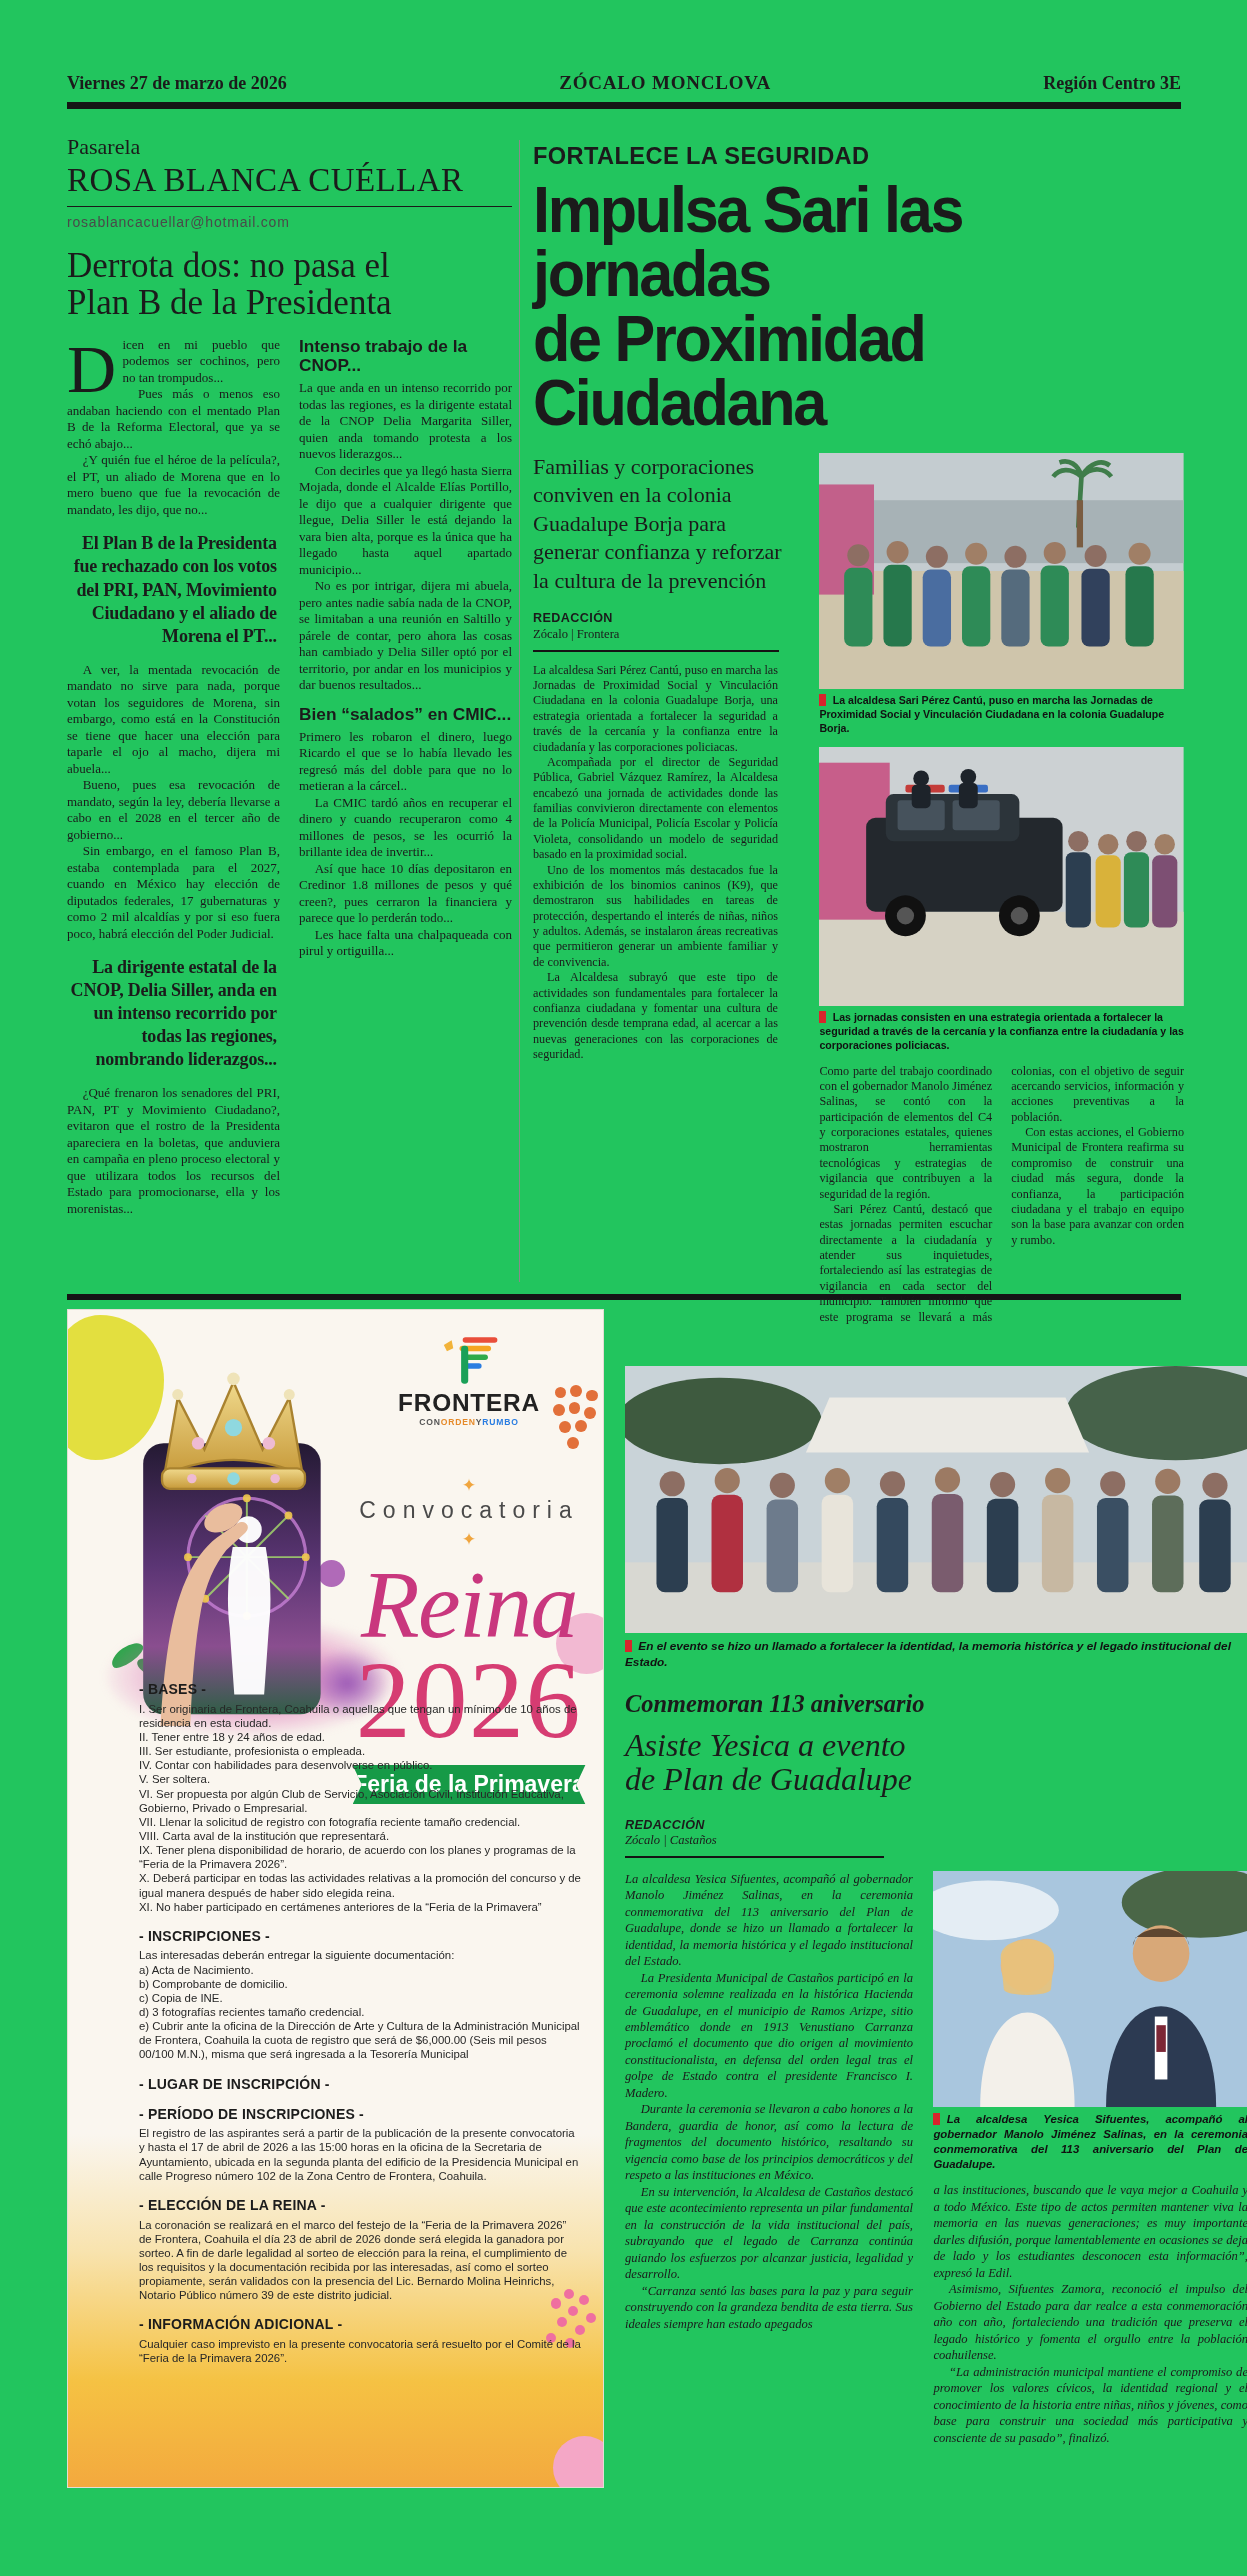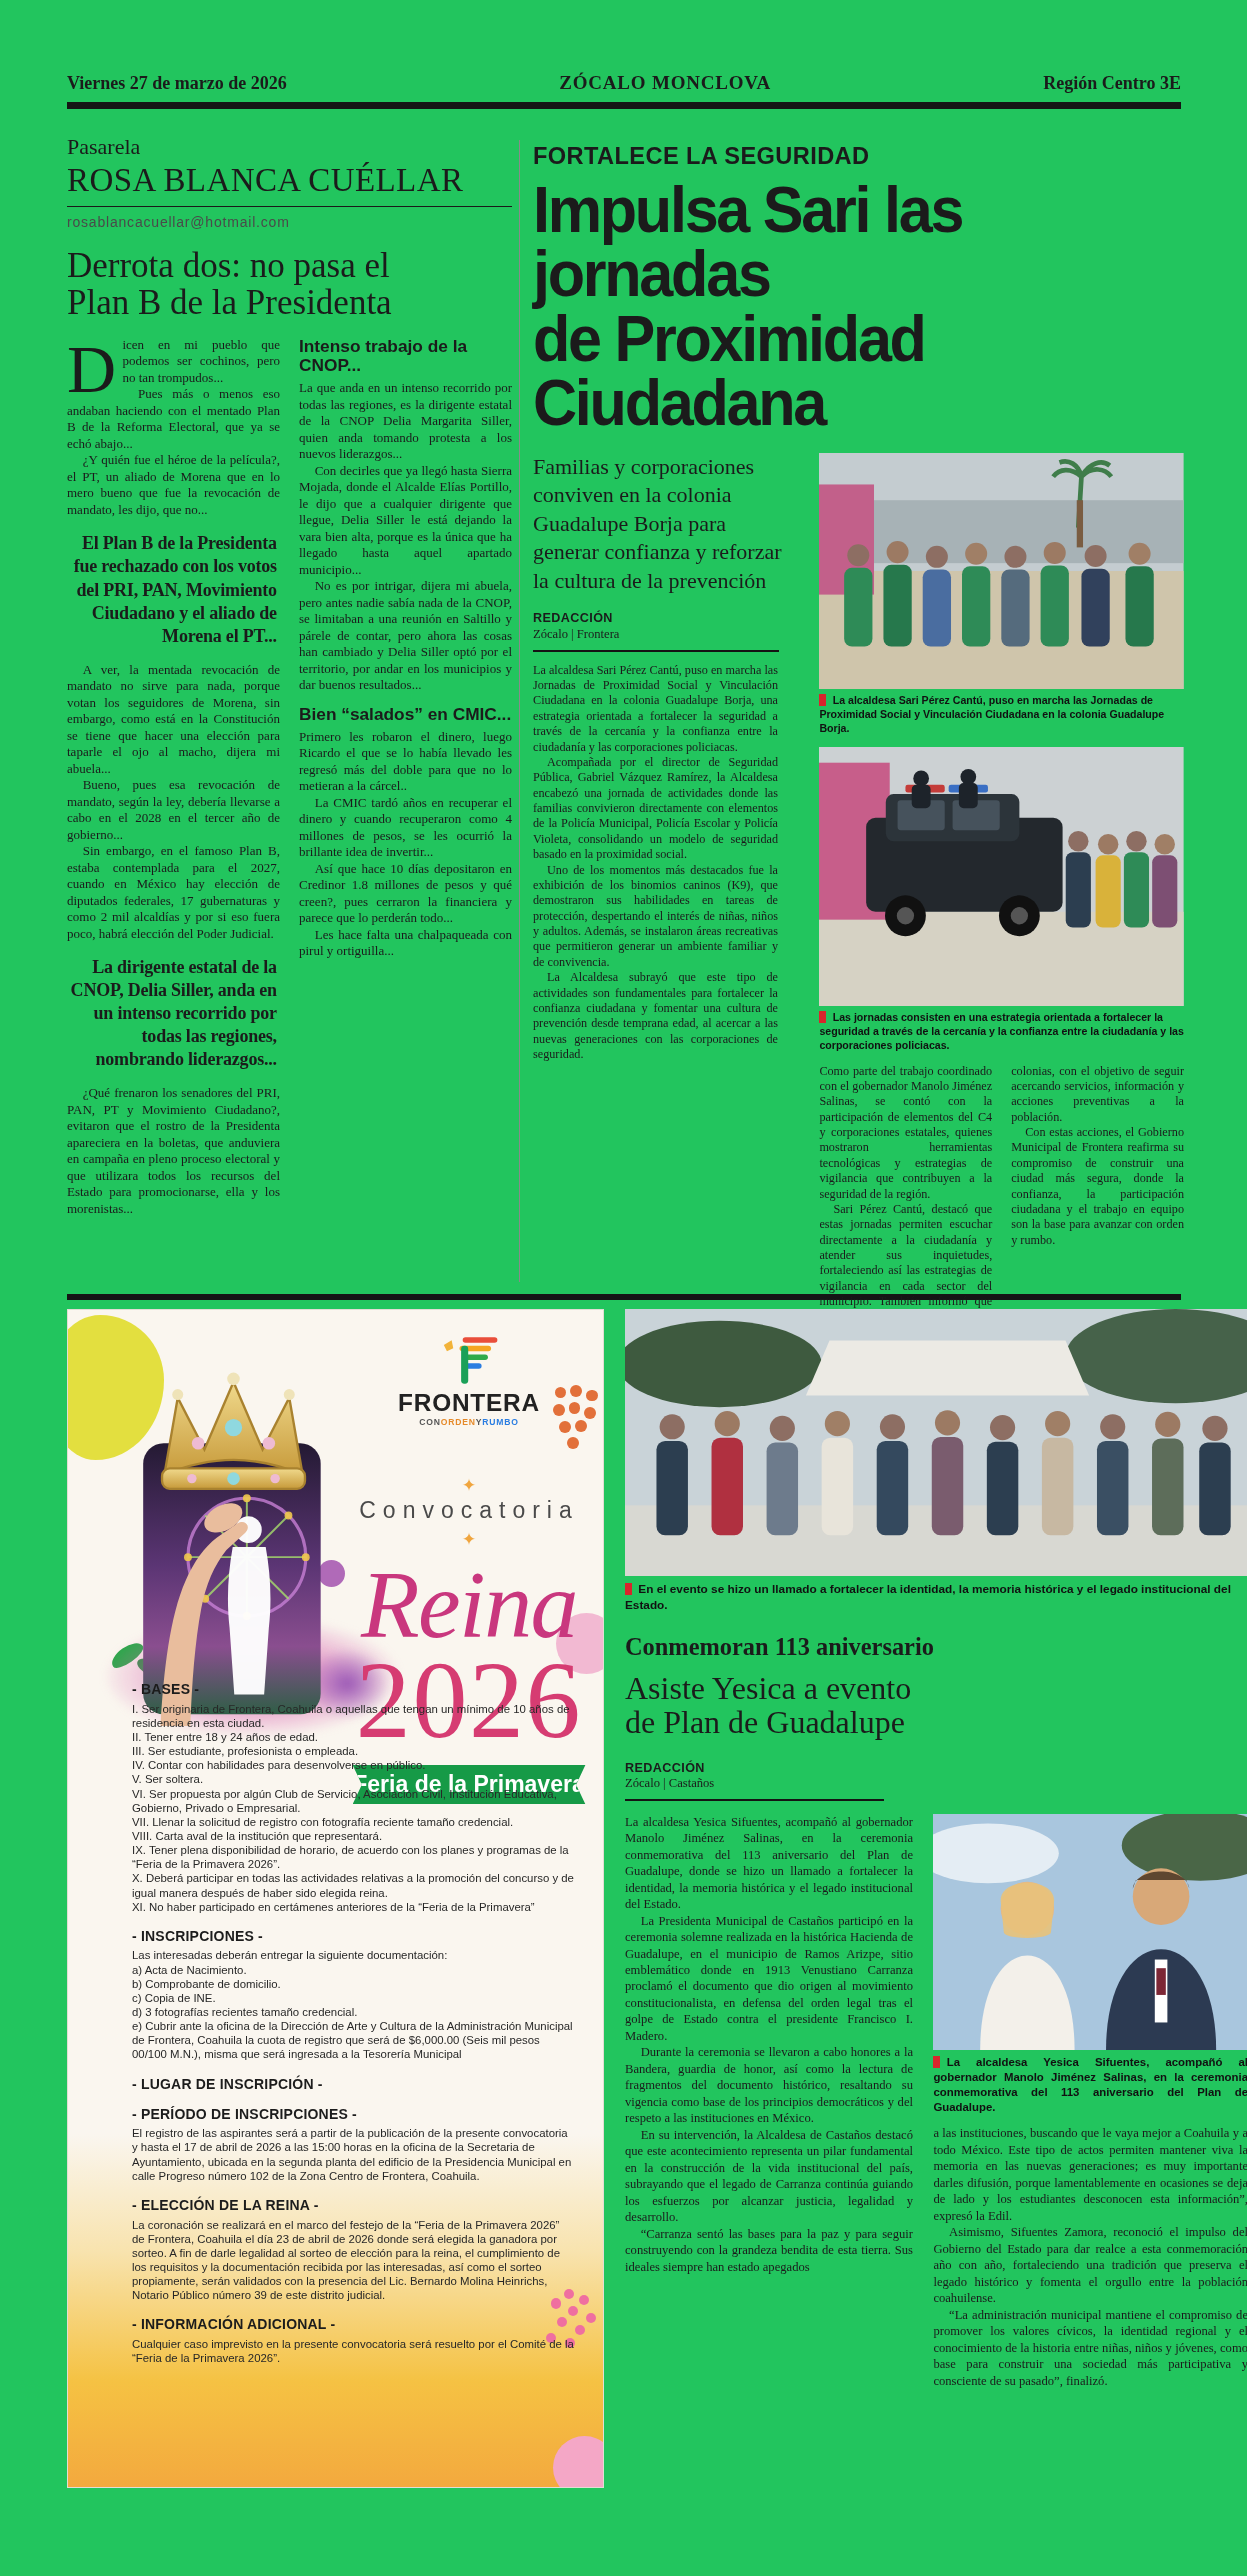--- a/index.html
+++ b/index.html
@@ -80,26 +80,26 @@
   .ad-brand{font-size:24.4px;font-weight:700;letter-spacing:0.8px;color:#222;margin-top:3.1px;}
   .ad-tagline{font-size:8.6px;font-weight:700;letter-spacing:0.8px;color:#555;}
   .ad-tagline b{color:#e58a2a;} .ad-tagline i{font-style:normal;color:#2a7de1;}
   .ad-convocatoria{margin-top:43px;font-size:23px;letter-spacing:7px;color:#4a4a4a;}
   .sparkle{color:#f0a53e;font-size:17.3px;letter-spacing:0;}
   .ad-reina{font-family:"Liberation Serif",serif;font-style:italic;font-size:96px;line-height:.9;color:#c9377e;margin-top:11px;letter-spacing:-1.6px;}
   .ad-year{font-family:"Liberation Serif",serif;font-size:110px;line-height:.92;color:#d63c72;letter-spacing:1.6px;margin-top:1.6px;}
   .ad-banner{margin:14px auto 0 auto;width:233px;background:#169a47;color:#fff;font-weight:700;
     font-size:23px;padding:6.3px 0;clip-path:polygon(0 0,100% 0,96% 50%,100% 100%,0 100%,4% 50%);}
   .ad-frame-wrap{position:absolute;left:61px;top:39px;width:209px;height:377px;}
-  .ad-text{position:absolute;left:64px;top:371px;width:442px;color:#272727;}
+  .ad-text{position:absolute;left:71px;top:371px;width:442px;color:#272727;}
   .ad-text h4{font-size:14px;font-weight:700;letter-spacing:0.2px;color:#1c1c1c;margin:14px 0 4.7px 0;}
   .ad-text p{font-size:11.4px;line-height:1.24;margin:0;white-space:pre-line;}
 
   
-  .bottom-article{position:absolute;left:625px;top:1309px;width:623px;}
+  .bottom-article{position:absolute;left:625px;top:1366px;width:623px;font-style:italic;}
   .b-caption{font-size:11.8px;margin:6.3px 0 0 0;}
   .b-kicker{font-weight:700;font-size:24.4px;margin-top:20.4px;font-family:"Liberation Serif",serif;}
   .b-headline{font-size:32px;font-weight:400;line-height:1.06;margin:11px 0 0 0;white-space:pre-line;}
   .b-byline{margin-top:20.4px;width:259px;}
   .b-flex{display:flex;margin-top:12.6px;}
   .bcol1{width:288px;flex:none;font-size:12.6px;line-height:1.31;text-align:justify;}
   .bcol1 p,.bcol2 p{margin:0;text-indent:15.7px;}
   .bcol1 p:first-child{text-indent:0;}
   .bcol2{flex:1;margin-left:20.4px;font-size:12.6px;line-height:1.31;text-align:justify;}
   .bcol2 .caption{font-size:11.4px;}

